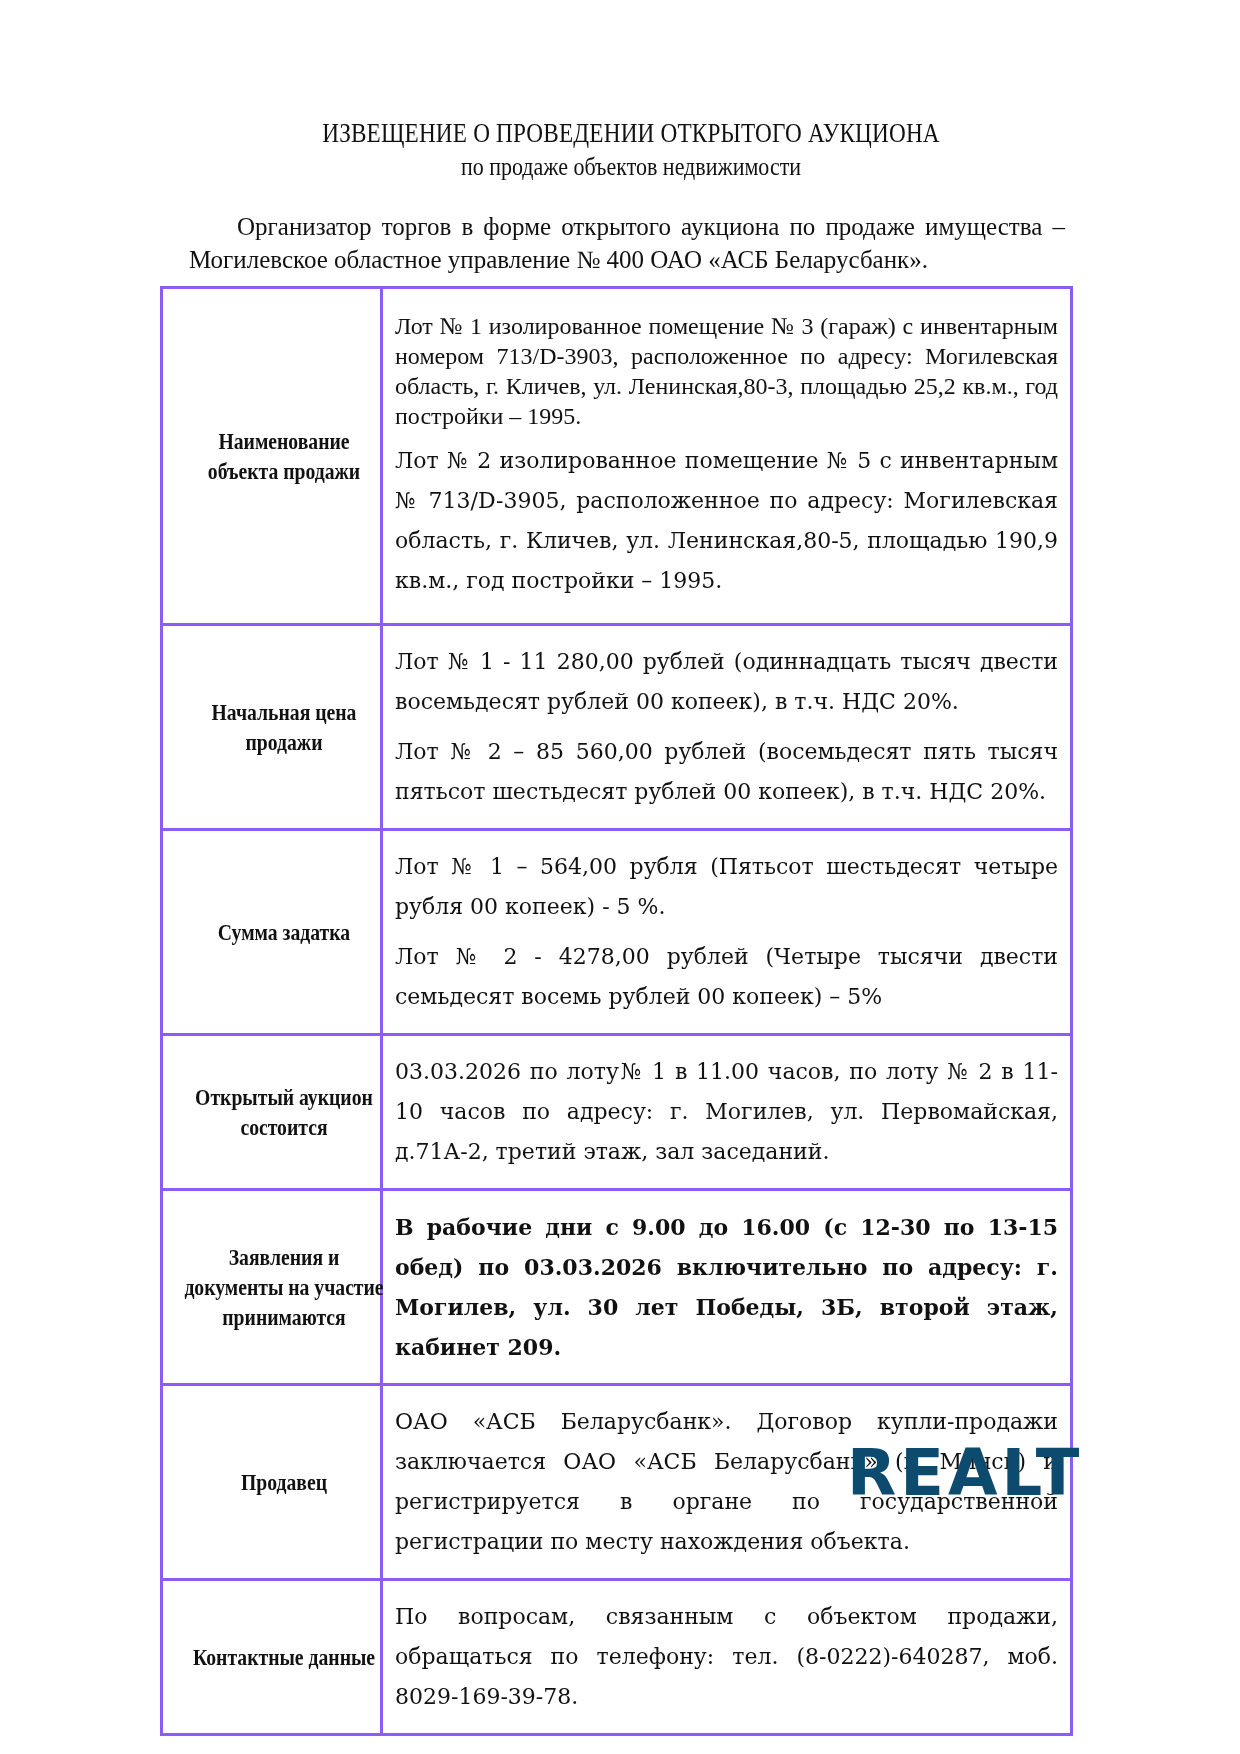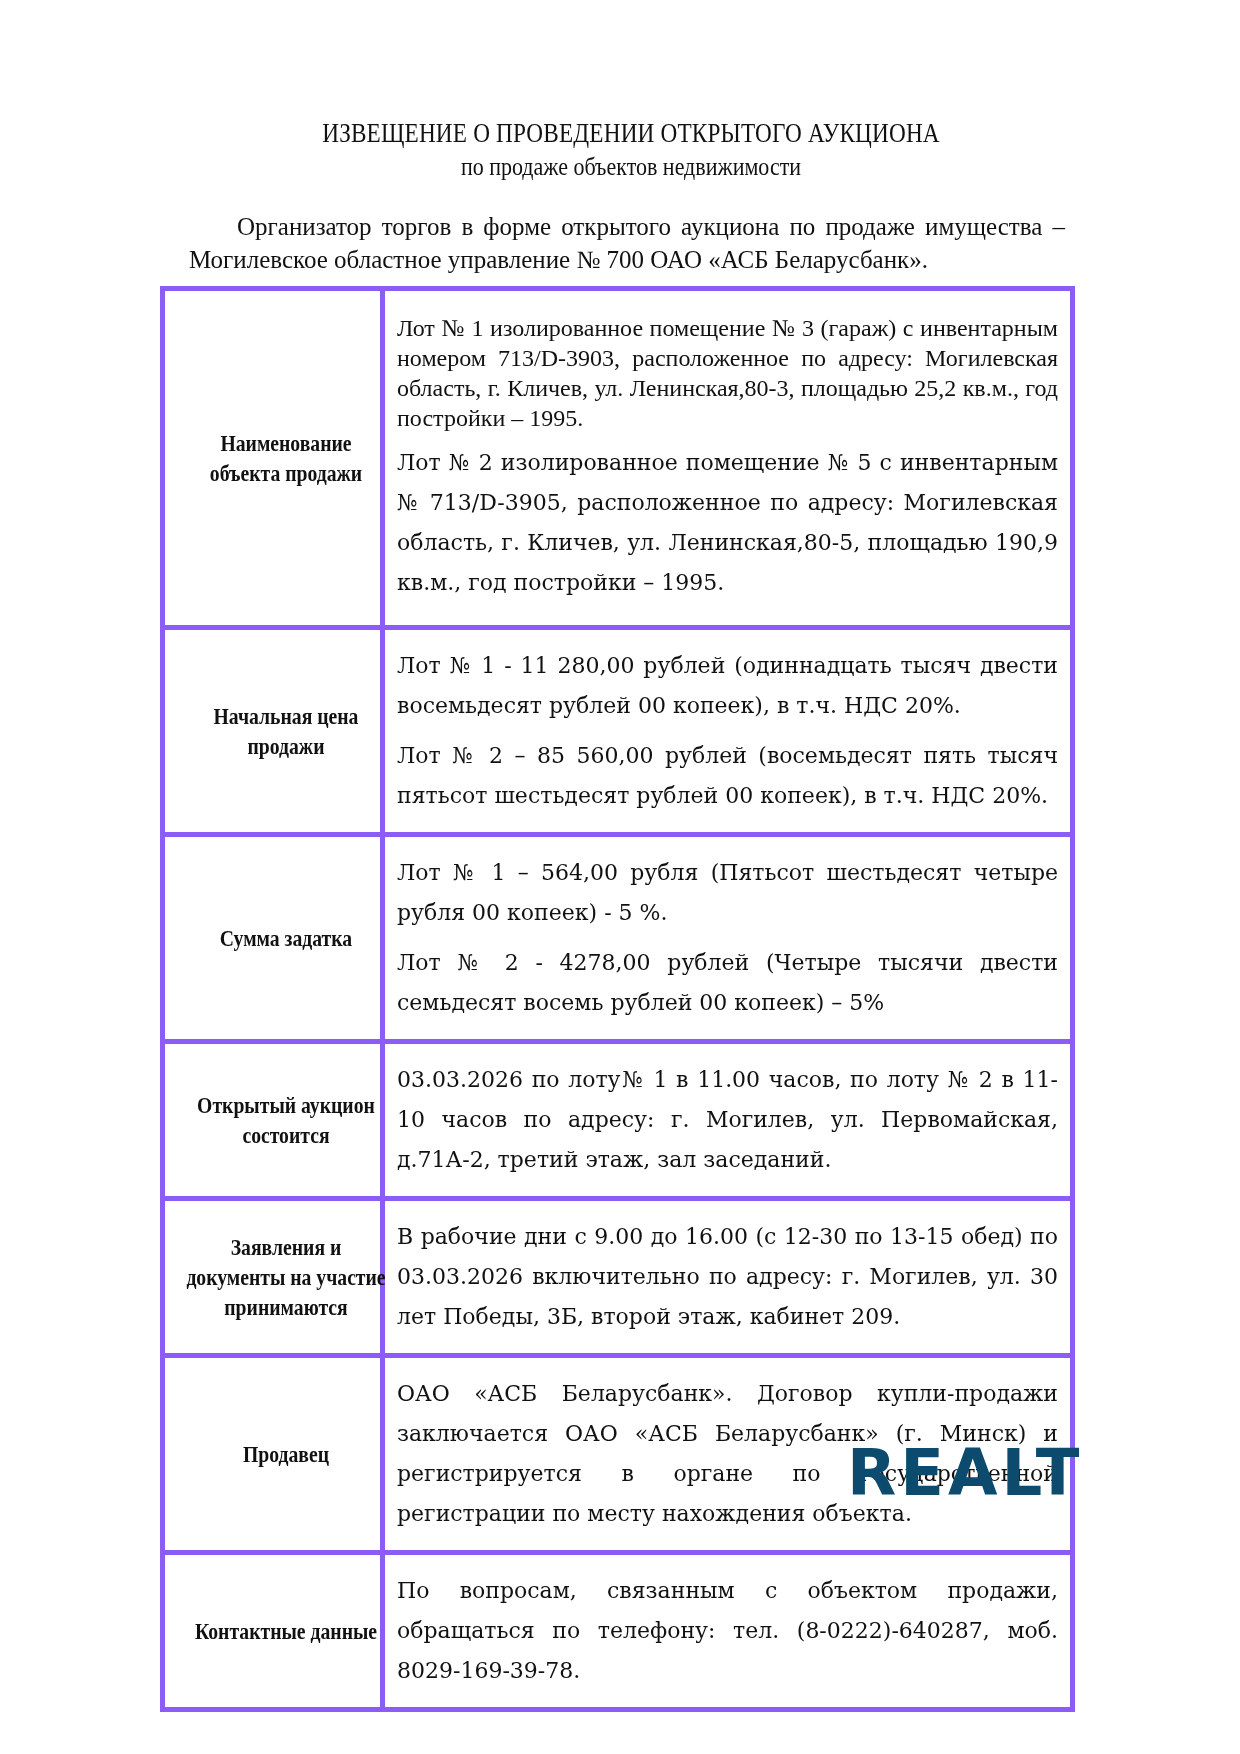--- a/index.html
+++ b/index.html
@@ -23,21 +23,21 @@
     font-size: 25px; line-height: 33px; text-align: justify;
     text-indent: 48px;
     transform: scaleX(1); 
   }
   table.main {
     position: absolute; left: 149px; top: 286px; width: 910px;
     border-collapse: collapse;
     table-layout: fixed;
   }
   table.main td {
-    border: 5px solid #8b5cf6; vertical-align: middle; padding: 12px;
+    border: 3px solid #8b5cf6; vertical-align: middle; padding: 12px;
   }
   td.label {
     width: 218px; text-align: center; font-weight: bold;
     font-size: 24px; line-height: 30px; border-radius: 30px;
   }
   td.label .lbl-inner {
     display: inline-block; transform: scaleX(0.82); transform-origin: center;
     width: 250px; margin-left: -16px;
   }
   td.value { padding: 6px 10px 6px 10px; }
@@ -45,21 +45,21 @@
     font-size: 24px; line-height: 30px; text-align: justify;
     margin: 4px 0 10px 0;
   }
   .para.narrow { font-family: "Liberation Serif", serif; }
   .para.wide { font-family: "DejaVu Serif", serif; font-size: 22px; line-height: 40px; }
   .para:last-child { margin-bottom: 4px; }
   .row1 td.value { height: 310px; }
   .row2 td.value { height: 142px; }
   .row3 td.value { height: 142px; }
   .row4 td.value { height: 100px; }
-  .row5 td.value { height: 110px; }
+  .row5 td.value { height: 110px; font-weight: bold; }
   .row6 td.value { height: 130px; }
   .row7 td.value { height: 72px; }
   .footer-note {
     position: absolute; left: 160px; width: 896px; top: 1382px;
     font-size: 24px; line-height: 32px; text-align: justify; text-indent: 66px;
     font-family: "DejaVu Serif", serif; font-size: 21px; letter-spacing: 0.3px;
   }
   .watermark {
     position: absolute; left: 836px; top: 1436px;
     font-family: "DejaVu Sans", sans-serif; font-size: 64px; font-weight: bold;
@@ -67,21 +67,21 @@
   }
 </style>
 </head>
 <body>
 
 <div class="page">
 
   <div class="title">ИЗВЕЩЕНИЕ О ПРОВЕДЕНИИ ОТКРЫТОГО АУКЦИОНА</div>
   <div class="subtitle">по продаже объектов недвижимости</div>
 
-  <div class="intro">Организатор торгов в форме открытого аукциона по продаже имущества – Могилевское областное управление № 700 ОАО «АСБ Беларусбанк».</div>
+  <div class="intro">Организатор торгов в форме открытого аукциона по продаже имущества – Могилевское областное управление № 400 ОАО «АСБ Беларусбанк».</div>
 
   <table class="main">
     <colgroup>
         <col style="width:220px">
         <col style="width:690px">
       </colgroup>
     <tbody>
         <tr class="row1">
       <td class="label"><span class="lbl-inner">Наименование объекта продажи</span></td>
       <td class="value">

